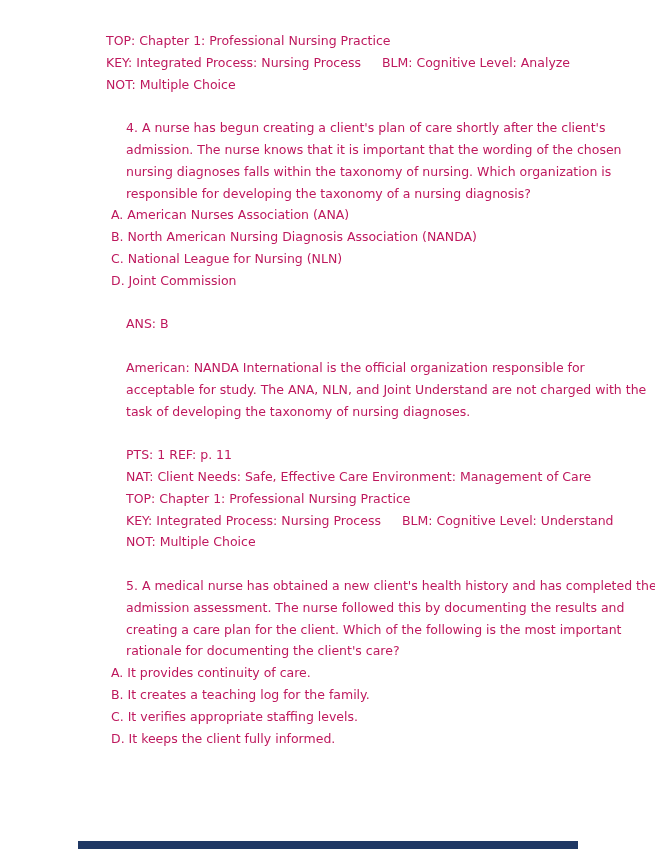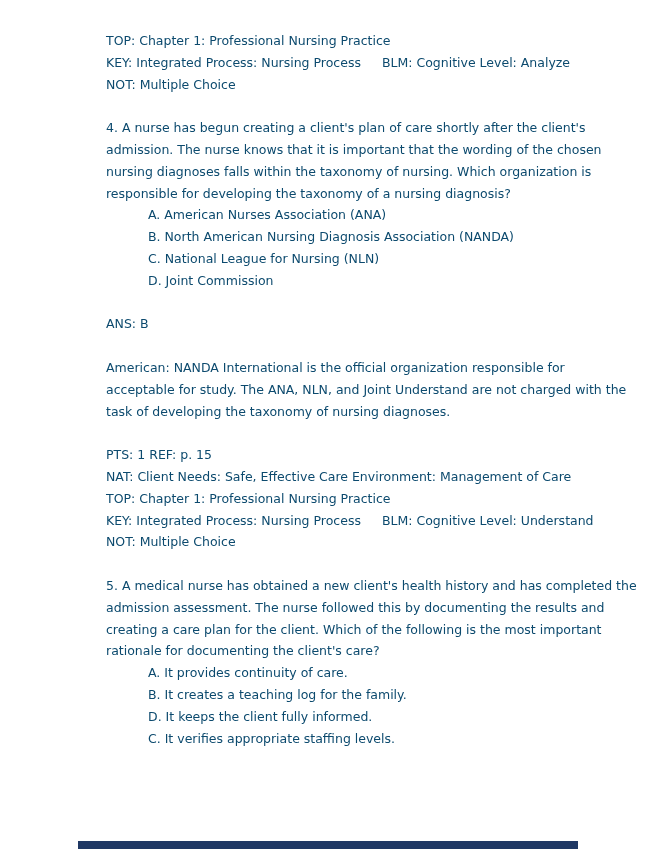--- a/index.html
+++ b/index.html
@@ -8,35 +8,35 @@
     background: #ffffff;
   }
   .page {
     position: relative;
     width: 655px;
     height: 849px;
     background: #ffffff;
     overflow: hidden;
     font-family: "DejaVu Sans", "Liberation Sans", sans-serif;
     font-size: 12.5px;
-    color: #0c4a6e;
+    color: #be185d;
   }
   .content {
     padding: 30px 48px 0 106px;
   }
   .line {
     line-height: 21.8px;
     white-space: pre;
   }
   .option {
     padding-left: 5px;
-    margin-left: 37px;
   }
   .block-gap {
     margin-top: 21.8px;
+    margin-left: 20px;
   }
   .blm-gap {
     margin-left: 21px;
   }
   .bold {
     font-weight: normal;
   }
   .page-break-bar {
     position: absolute;
     left: 78px;
@@ -75,37 +75,37 @@
       <div class="line">ANS: B</div>
     </div>
 
     <div class="block-gap">
       <div class="line">American: NANDA International is the official organization responsible for</div>
       <div class="line">acceptable for study. The ANA, NLN, and Joint Understand are not charged with the</div>
       <div class="line">task of developing the taxonomy of nursing diagnoses.</div>
     </div>
 
     <div class="block-gap">
-      <div class="line">PTS: 1 REF: p. 15</div>
+      <div class="line">PTS: 1 REF: p. 11</div>
       <div class="line">NAT: Client Needs: Safe, Effective Care Environment: Management of Care</div>
       <div class="line">TOP: Chapter 1: Professional Nursing Practice</div>
       <div class="line"><span>KEY: Integrated Process: Nursing Process</span><span class="blm-gap">BLM: Cognitive Level: Understand</span></div>
       <div class="line">NOT: Multiple Choice</div>
     </div>
 
     <div class="block-gap">
       <div class="line">5. A medical nurse has obtained a new client's health history and has completed the</div>
       <div class="line">admission assessment. The nurse followed this by documenting the results and</div>
       <div class="line"><span>creating a care plan for the client. Which of the following is the </span><span class="bold">most</span><span> important</span></div>
       <div class="line">rationale for documenting the client's care?</div>
     </div>
 
     <div>
       <div class="line option">A. It provides continuity of care.</div>
       <div class="line option">B. It creates a teaching log for the family.</div>
+      <div class="line option">C. It verifies appropriate staffing levels.</div>
       <div class="line option">D. It keeps the client fully informed.</div>
-      <div class="line option">C. It verifies appropriate staffing levels.</div>
     </div>
 
   </div>
 
   <div class="page-break-bar" style="background: rgb(31, 56, 100);"></div>
 </div>
 
 </body></html>

